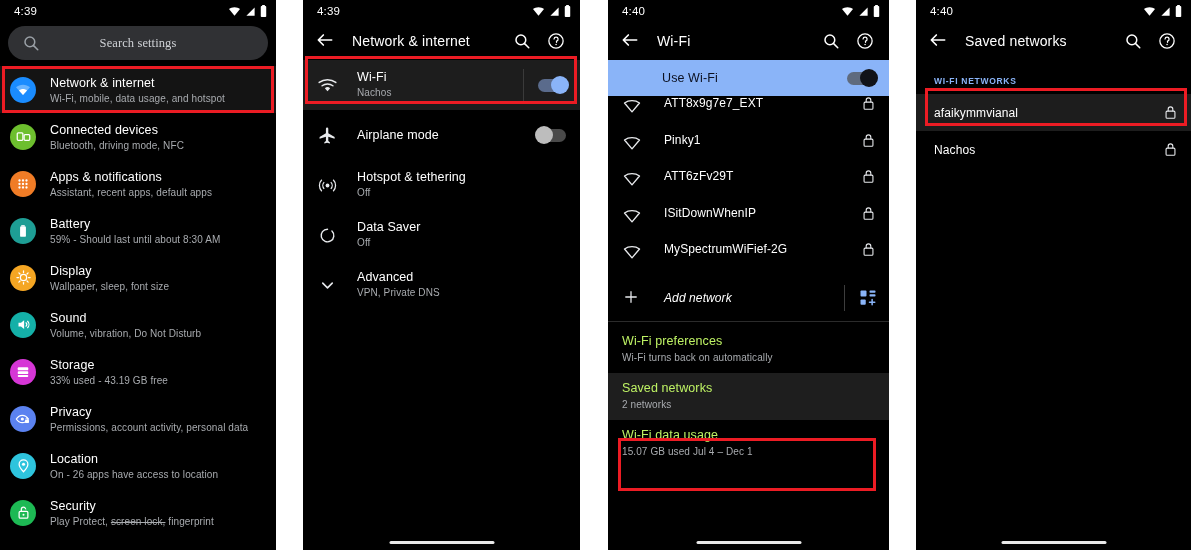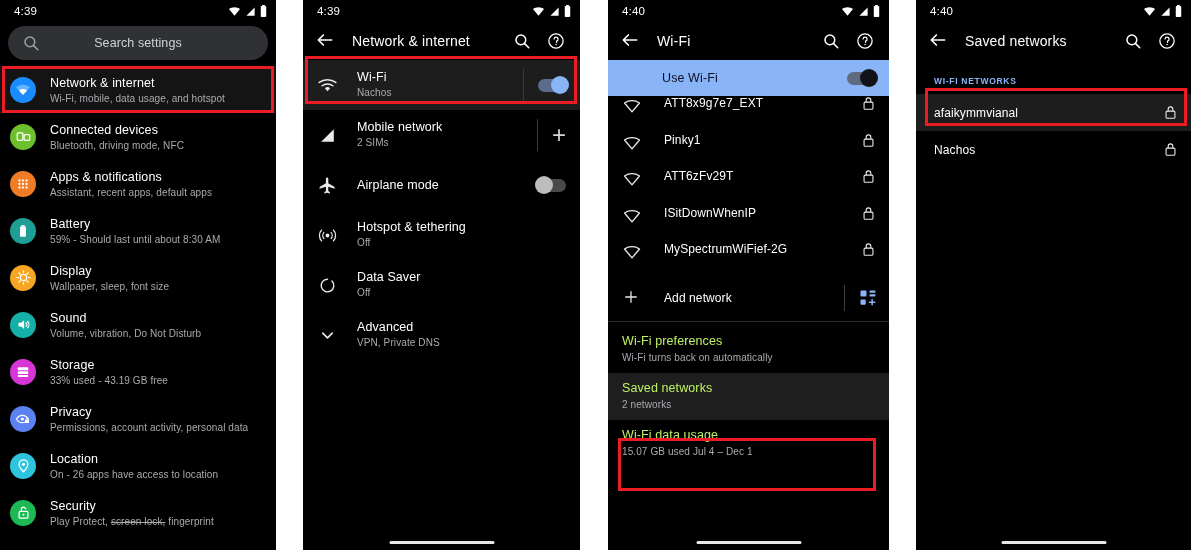--- a/index.html
+++ b/index.html
@@ -32,21 +32,21 @@
     height: 22px; display: flex; align-items: center;
     padding: 0 9px 0 14px; color: #fff;
   }
   .clock { font-size: 11.5px; letter-spacing: .2px; }
   .sb-icons { margin-left: auto; display: flex; align-items: center; gap: 4px; }
   .sb-icons svg { display: block; }
 
   
   .searchbar {
     margin: 4px 8px 6px 8px; height: 34px; border-radius: 18px;
-    background: #303134; display: flex; align-items: center; padding: 0 14px;
+    background: #303134; display: flex; align-items: center; padding: 0 14px; font-family: Liberation Serif, serif;
   }
   .searchbar .sicon { width: 18px; height: 18px; flex: 0 0 18px; }
   .searchbar .stext {
     flex: 1; text-align: center; color: #cfd2d6; font-size: 12.5px;
     margin-right: 18px; letter-spacing: .1px;
   }
 
   
   .set-row { display: flex; align-items: center; padding: 7px 12px 7px 10px; height: 47px; }
   .set-row.hl { background: #141414; }
@@ -94,21 +94,21 @@
   .usewifi .uw-tog { margin-left: auto; width: 28px; height: 13px; border-radius: 7px; background: #5f6b7e; position: relative; }
   .usewifi .uw-tog .knob { position: absolute; top: -2.5px; right: -3px; width: 18px; height: 18px; border-radius: 50%; background: #111318; }
 
   .nrow { display: flex; align-items: flex-start; padding: 0 14px 0 14px; height: 36.5px; }
   .nrow .wicon { width: 20px; height: 20px; flex: 0 0 20px; margin-right: 22px; }
   .nrow .nname { color: #ffffff; font-size: 12px; flex: 1; letter-spacing: .1px; white-space: nowrap; overflow: hidden; text-overflow: ellipsis; }
   .nrow .lock { width: 13px; height: 15px; flex: 0 0 13px; }
 
   .addrow { display: flex; align-items: center; padding: 0 12px 0 14px; height: 38px; }
   .addrow .plusic { width: 20px; height: 20px; flex: 0 0 20px; margin-right: 22px; }
-  .addrow .nname { color: #ffffff; font-size: 12px; flex: 1; letter-spacing: .1px; }
+  .addrow .nname { color: #ffffff; font-size: 12px; flex: 1; letter-spacing: .1px; font-style: italic; }
   .addrow .vdiv { width: 1px; height: 26px; background: #3d3d3d; margin-right: 14px; }
   .addrow .qr { width: 18px; height: 18px; flex: 0 0 18px; }
 
   .thin-sep { height: 1px; background: #2b2b2b; margin: 4px 0; }
 
   .prow2 { padding: 0 14px 0 14px; display: flex; flex-direction: column; justify-content: center; height: 47px; }
   .prow2.hl { background: #1e1e1e; }
   .prow2 .ptitle { color: #bef264; font-size: 12.5px; line-height: 15px; letter-spacing: .1px; }
   .prow2 .psub { color: #a8abaf; font-size: 10px; line-height: 14px; margin-top: 2px; letter-spacing: .1px; }
 
@@ -378,35 +378,20 @@
         <span class="psub" style="display:block">Nachos</span>
       </span>
       <span class="ptail">
         <span class="divline"></span>
         <span class="tog on">
             <span class="knob"></span>
           </span>
       </span>
     </div>
 
-    <div class="pref">
-      <span class="picon">
-          <svg width="19" height="19" viewBox="0 0 24 24">
-            <path fill="#e8eaed" d="M20 4v16H4z"></path>
-          </svg>
-        </span>
-      <span class="ptxt">
-        <span class="ptitle" style="display:block">Mobile network</span>
-        <span class="psub" style="display:block">2 SIMs</span>
-      </span>
-      <span class="ptail">
-        <span class="divline"></span>
-        <span class="plusbtn">+</span>
-      </span>
-    </div>
 
     <div class="pref">
       <span class="picon">
           <svg width="19" height="19" viewBox="0 0 24 24">
             <path fill="#e8eaed" d="M21 16v-2l-8-5V3.5a1.5 1.5 0 0 0-3 0V9l-8 5v2l8-2.5V19l-2 1.5V22l3.5-1 3.5 1v-1.5L13 19v-5.5z"></path>
           </svg>
         </span>
       <span class="ptxt">
         <span class="ptitle" style="display:block">Airplane mode</span>
       </span>

